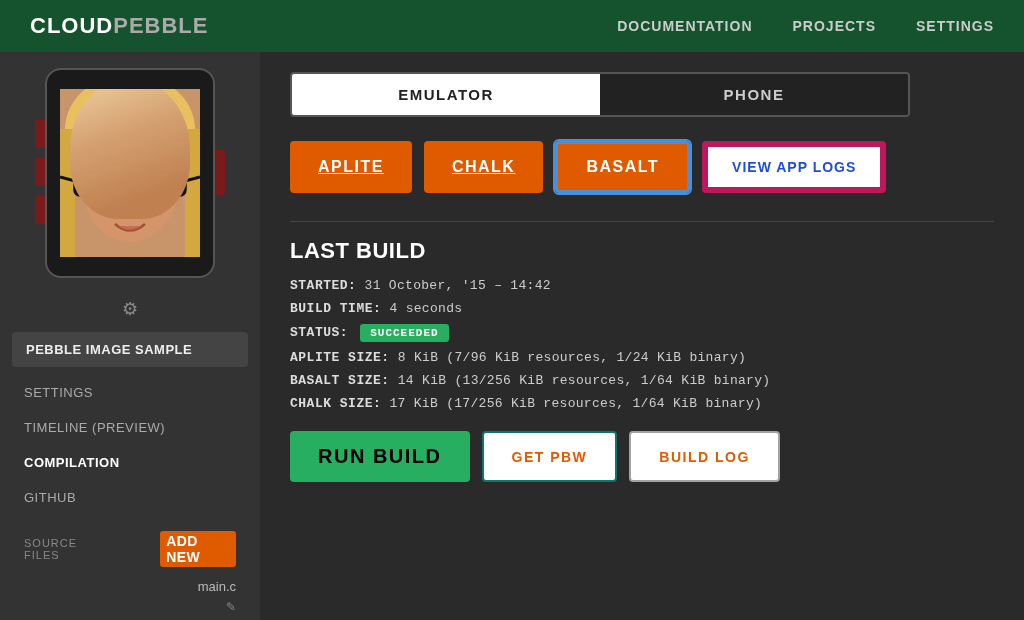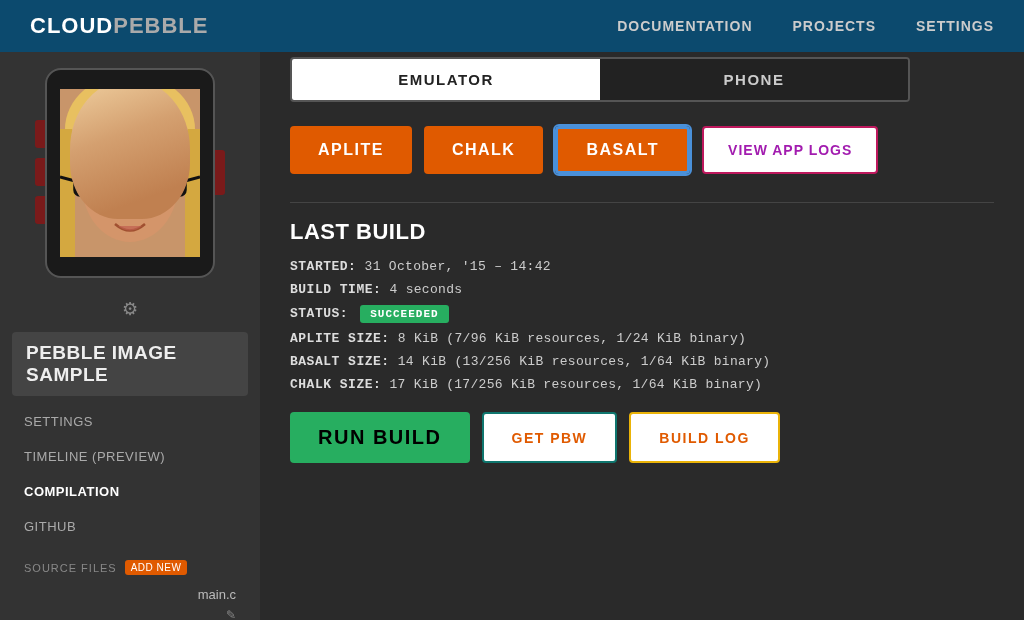--- a/index.html
+++ b/index.html
@@ -9,21 +9,21 @@
       color: #ccc;
       width: 1024px;
       height: 620px;
       overflow: hidden;
       display: flex;
       flex-direction: column;
     }
 
     
     .topnav {
-      background: #0c4a6e;
+      background: #14532d;
       display: flex;
       align-items: center;
       justify-content: space-between;
       padding: 2px 30px;
       height: 52px;
       flex-shrink: 0;
     }
     .topnav-logo {
       display: flex;
       align-items: center;
@@ -131,21 +131,21 @@
       color: #888;
       font-size: 18px;
     }
 
     .sidebar-project-name {
       background: #444;
       margin: 8px 12px;
       padding: 10px 14px;
       border-radius: 4px;
       color: #eee;
-      font-size: 19px;
+      font-size: 13px;
       font-weight: bold;
       letter-spacing: 0.5px;
       cursor: pointer;
     }
 
     .sidebar-nav-item {
       padding: 10px 24px;
       font-size: 13px;
       color: #aaa;
       cursor: pointer;
@@ -163,45 +163,46 @@
       color: #888;
       letter-spacing: 1px;
       text-transform: uppercase;
       display: flex;
       align-items: center;
       gap: 8px;
     }
     .add-new-badge {
       background: #e05a00;
       color: #fff;
-      font-size: 10px;
-      font-weight: normal;
+      font-size: 14px;
+      font-weight: bold;
       padding: 2px 6px;
       border-radius: 3px;
       letter-spacing: 0.5px;
       cursor: pointer;
+      margin-left: 44px;
     }
     .sidebar-file {
       padding: 6px 24px;
       font-size: 13px;
       color: #bbb;
       cursor: pointer;
       display: flex;
       align-items: flex-end;
       gap: 6px;
       flex-direction: column;
     }
     .edit-icon { color: #888; font-size: 12px; }
 
     
     .right-panel {
       flex: 1;
       background: #2a2a2a;
       overflow-y: auto;
-      padding: 5px 30px;
+      padding: 20px 30px;
     }
 
     
     .deploy-tabs {
       display: flex;
       border: 2px solid #555;
       border-radius: 4px;
       overflow: hidden;
       margin-bottom: 24px;
       max-width: 620px;
@@ -238,31 +239,32 @@
       font-weight: bold;
       letter-spacing: 1.5px;
       border: none;
       border-radius: 4px;
       cursor: pointer;
       text-transform: uppercase;
     }
     .btn-orange {
       background: #e05a00;
       color: #fff;
+      text-decoration: underline;
     }
     .btn-basalt-selected {
       background: #e05a00;
       color: #fff;
       border: 3px solid #4a90d9;
       outline: 2px solid #4a90d9;
     }
     .btn-view-logs {
       background: #fff;
-      color: #a21caf;
-      border: 2px solid #be185d;
+      color: #1d4ed8;
+      border: 6px solid #be185d;
       padding: 12px 24px;
       font-size: 14px;
       font-weight: bold;
       letter-spacing: 1px;
       border-radius: 4px;
       cursor: pointer;
       text-transform: uppercase;
     }
 
     
@@ -329,21 +331,21 @@
       cursor: pointer;
       text-transform: uppercase;
     }
     .btn-build-log {
       background: #fff;
       color: #e05a00;
       font-size: 14px;
       font-weight: bold;
       letter-spacing: 1.5px;
       padding: 14px 28px;
-      border: 2px solid #eab308;
+      border: 2px solid #a3a3a3;
       border-radius: 4px;
       cursor: pointer;
       text-transform: uppercase;
     }
 
     .divider {
       border: none;
       border-top: 1px solid #444;
       margin: 16px 0;
     }

